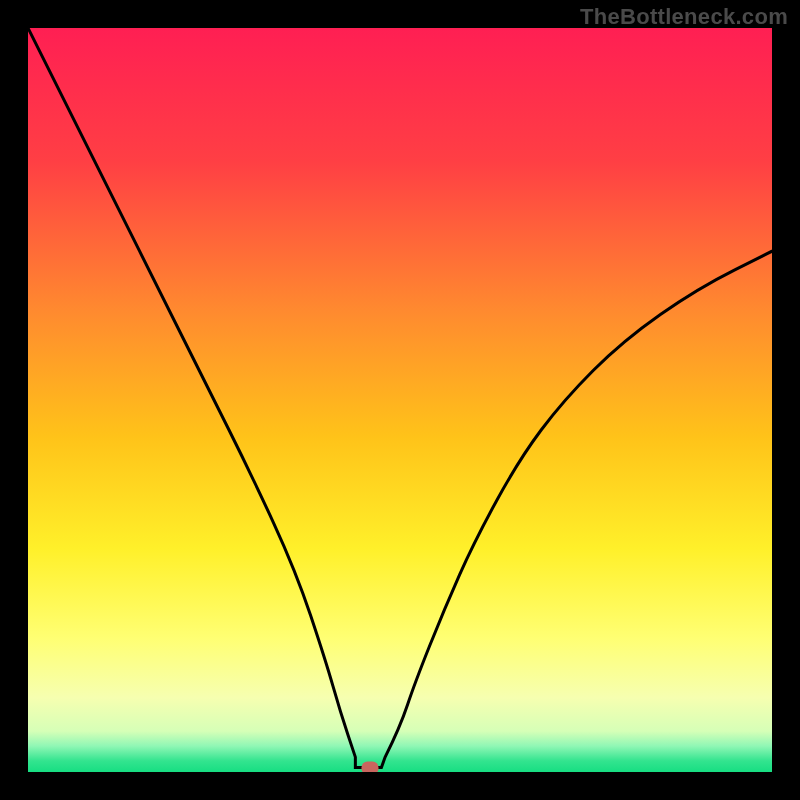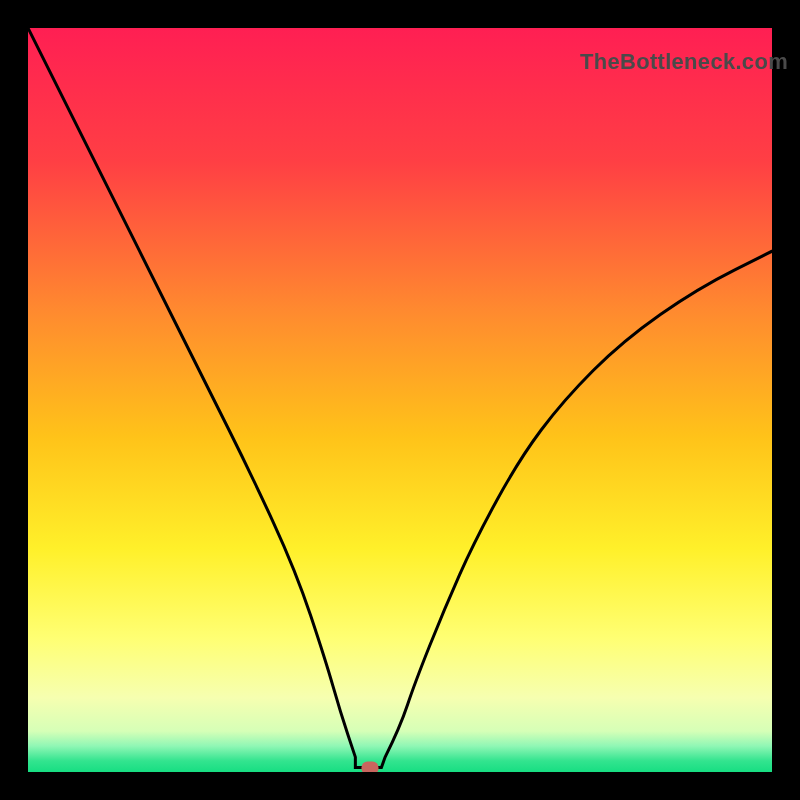--- a/index.html
+++ b/index.html
@@ -20,21 +20,20 @@
   .watermark {
     position: absolute;
     top: 4px;
     right: 12px;
     color: #4a4a4a;
     font-size: 22px;
     font-weight: 600;
     letter-spacing: 0.3px;
     z-index: 5;
     user-select: none;
-    margin-top: 45px;
   }
   .plot-area {
     position: absolute;
     left: 28px;
     top: 28px;
     width: 744px;
     height: 744px;
     overflow: hidden;
   }
   .gradient-bg {

